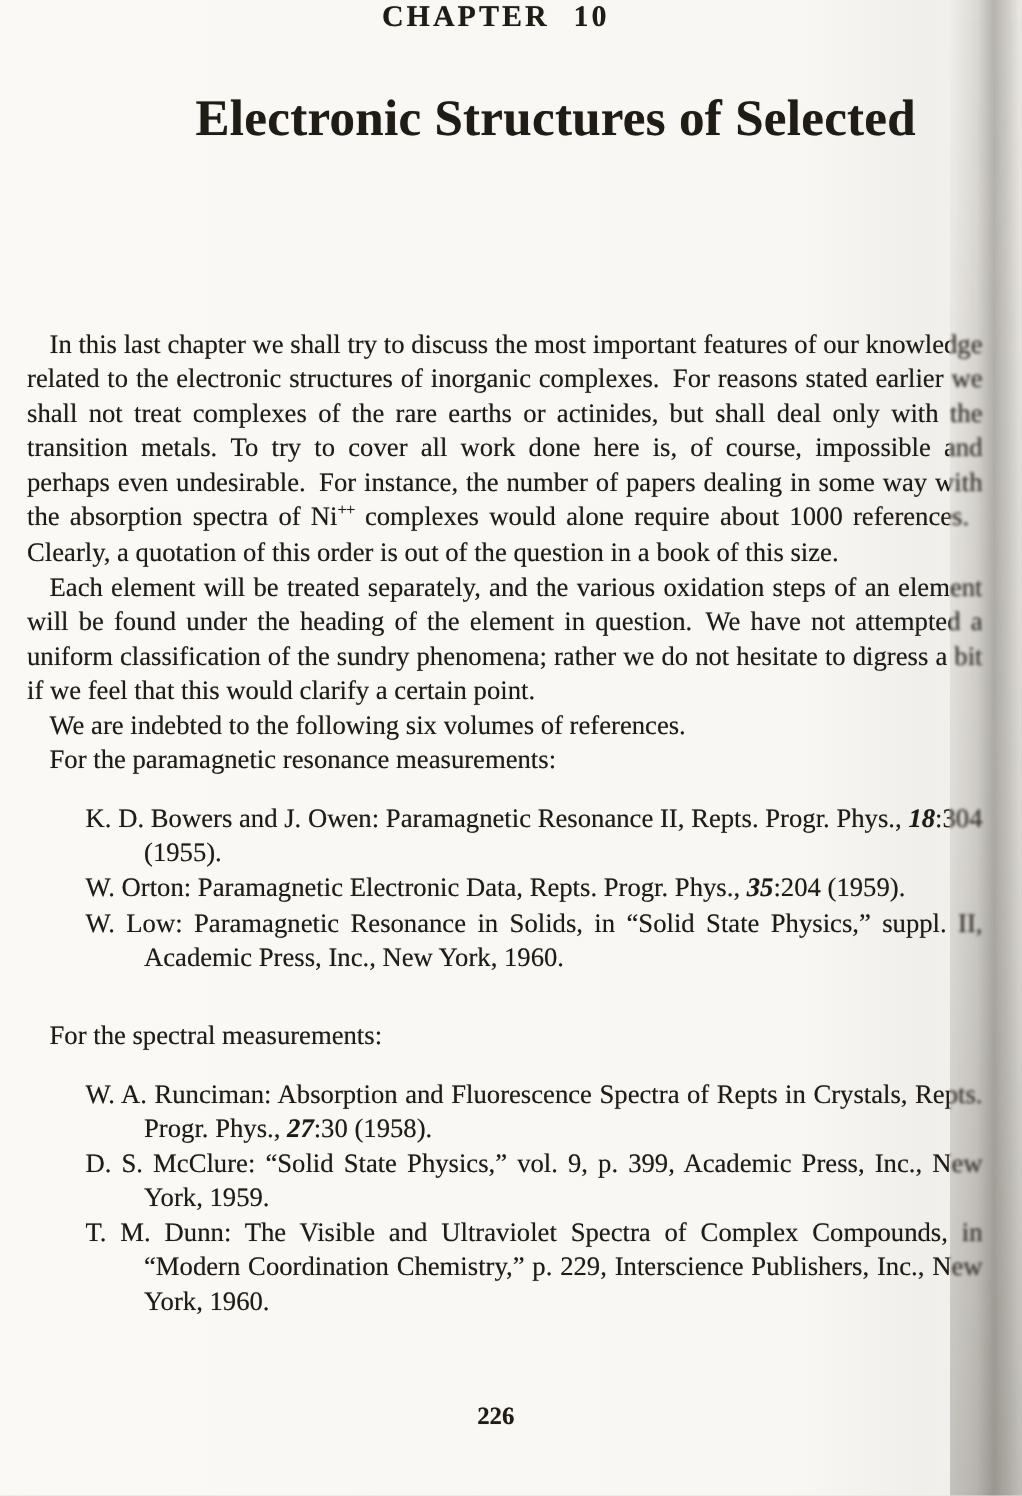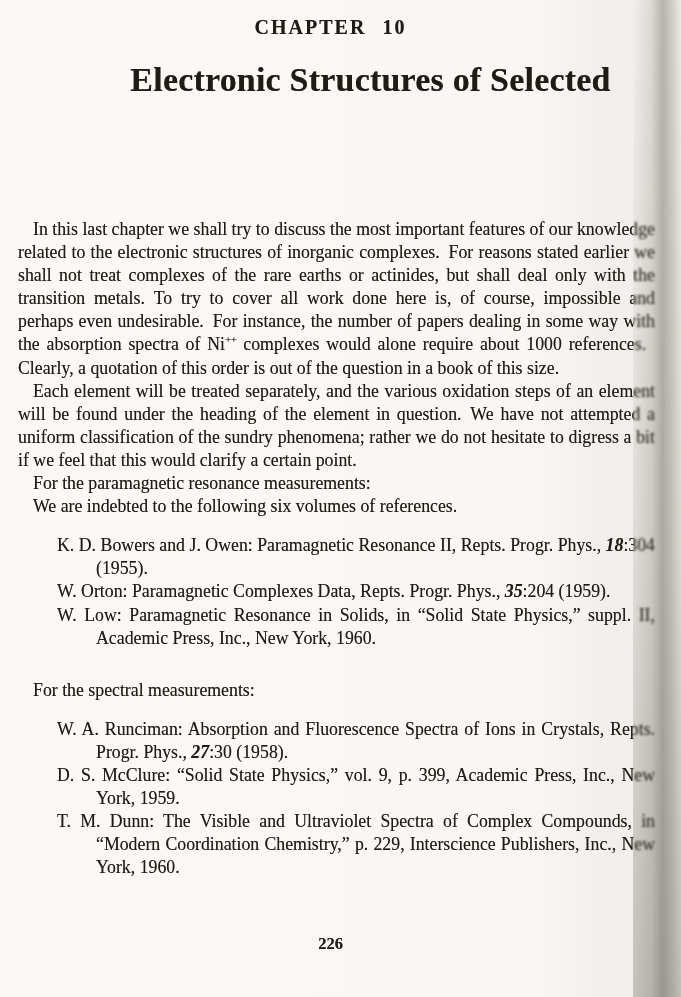--- a/index.html
+++ b/index.html
@@ -21,21 +21,21 @@
         rgba(128,124,116,0) 0%,
         rgba(128,124,116,0.20) 38%,
         rgba(98,95,88,0.42) 62%,
         rgba(120,117,110,0.30) 80%,
         rgba(190,187,180,0.14) 100%);
     z-index: 6;
     pointer-events: none;
     backdrop-filter: blur(1.1px);
   }
   .chapter-label {
-    position: absolute; top: 16px; left: 0; width: 661px;
+    position: absolute; top: 0; left: 0; width: 661px;
     text-align: center;
     font-size: 20px; font-weight: bold;
     letter-spacing: 2px; word-spacing: 9px;
   }
   .chapter-title {
     position: absolute; top: 56px; left: 0; width: 661px;
     margin: 0; text-align: center;
     font-size: 34px; font-weight: bold; line-height: 48px;
     letter-spacing: 0.2px;
     padding-left: 40px;
@@ -67,29 +67,29 @@
 
   <div class="chapter-label">CHAPTER 10</div>
 
   <h1 class="chapter-title">
     <span class="tl">Electronic Structures of Selected</span>
   </h1>
 
   <div class="page-body">
       <p class="para indent"><span>In this last chapter we shall try to discuss the most important features of our knowledge related to the electronic structures of inorganic complexes. For reasons stated earlier we shall not treat complexes of the rare earths or actinides, but shall deal only with the transition metals. To try to cover all work done here is, of course, impossible and perhaps even undesirable. For instance, the number of papers dealing in some way with the absorption spectra of Ni</span><span class="sup">++</span><span> complexes would alone require about 1000 references. Clearly, a quotation of this order is out of the question in a book of this size.</span></p>
       <p class="para indent"><span>Each element will be treated separately, and the various oxidation steps of an element will be found under the heading of the element in question. We have not attempted a uniform classification of the sundry phenomena; rather we do not hesitate to digress a bit if we feel that this would clarify a certain point.</span></p>
+      <p class="para indent"><span>We are indebted to the following six volumes of references.</span></p>
       <p class="para indent"><span>For the paramagnetic resonance measurements:</span></p>
-      <p class="para indent"><span>We are indebted to the following six volumes of references.</span></p>
       <div class="refs">
         <p class="ref"><span>K. D. Bowers and J. Owen: Paramagnetic Resonance II, </span><span class="i">Repts. Progr. Phys.</span><span>, </span><span class="b">18</span><span>:304 (1955).</span></p>
-        <p class="ref"><span>W. Orton: Paramagnetic Complexes Data, </span><span class="i">Repts. Progr. Phys.</span><span>, </span><span class="b">35</span><span>:204 (1959).</span></p>
+        <p class="ref"><span>W. Orton: Paramagnetic Electronic Data, </span><span class="i">Repts. Progr. Phys.</span><span>, </span><span class="b">35</span><span>:204 (1959).</span></p>
         <p class="ref"><span>W. Low: Paramagnetic Resonance in Solids, in “Solid State Physics,” suppl. II, Academic Press, Inc., New York, 1960.</span></p>
       </div>
       <p class="para indent spaced"><span>For the spectral measurements:</span></p>
       <div class="refs">
-        <p class="ref"><span>W. A. Runciman: Absorption and Fluorescence Spectra of Ions in Crystals, </span><span class="i">Repts. Progr. Phys.</span><span>, </span><span class="b">27</span><span>:30 (1958).</span></p>
+        <p class="ref"><span>W. A. Runciman: Absorption and Fluorescence Spectra of Repts in Crystals, </span><span class="i">Repts. Progr. Phys.</span><span>, </span><span class="b">27</span><span>:30 (1958).</span></p>
         <p class="ref"><span>D. S. McClure: “Solid State Physics,” vol. 9, p. 399, Academic Press, Inc., New York, 1959.</span></p>
         <p class="ref"><span>T. M. Dunn: The Visible and Ultraviolet Spectra of Complex Compounds, in “Modern Coordination Chemistry,” p. 229, Interscience Publishers, Inc., New York, 1960.</span></p>
       </div>
     </div>
 
   <div class="page-number">226</div>
 </div>
 
 </body></html>

